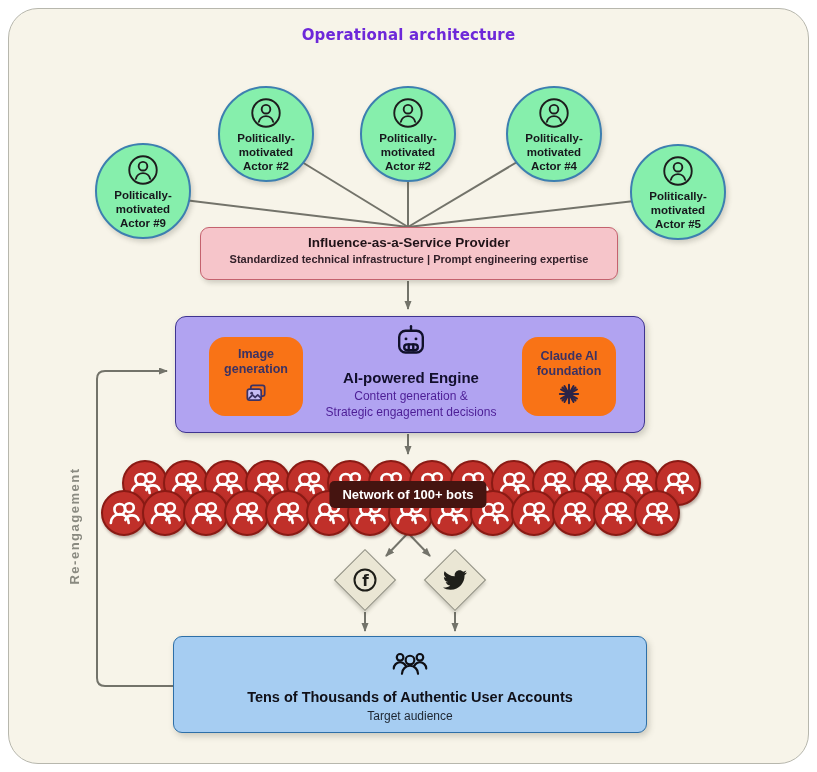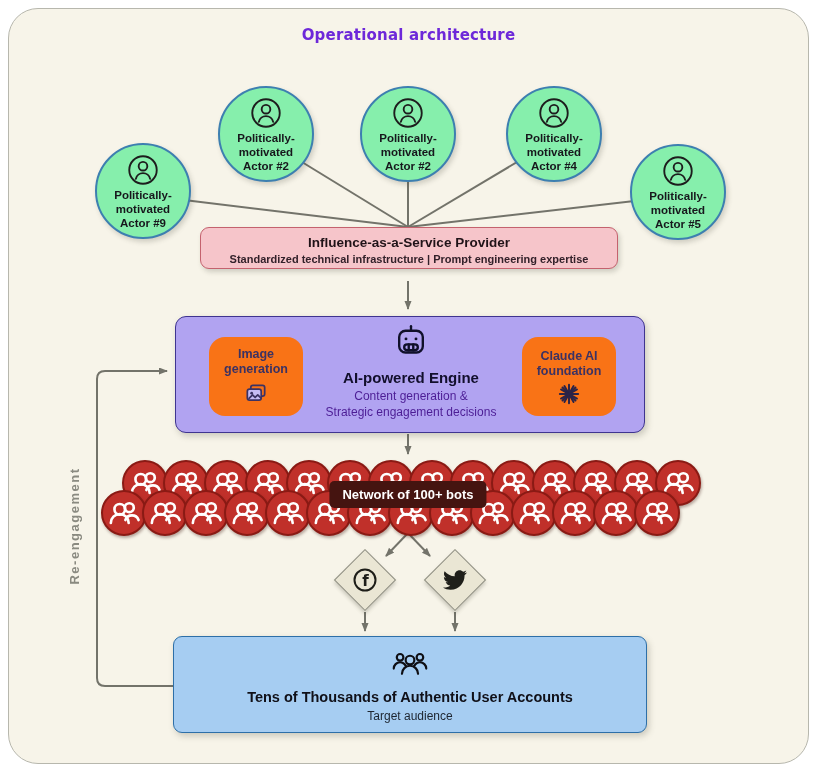--- a/index.html
+++ b/index.html
@@ -12,21 +12,21 @@
 
   
   .actor{position:absolute;width:96px;height:96px;border-radius:50%;background:#86efac;
     border:2px solid #3d7fb0;box-sizing:border-box;display:flex;flex-direction:column;
     align-items:center;box-shadow:2px 3px 5px rgba(70,70,55,.22);}
   .actor .plabel{width:86px;text-align:center;font-size:11.5px;font-weight:700;color:#17171c;
     line-height:1.22;margin-top:2px;}
   .actor svg{margin-top:9px;}
 
   
-  .provider{position:absolute;left:200px;top:227px;width:418px;height:42px;background:#f6c5ca;
+  .provider{position:absolute;left:200px;top:227px;width:418px;height:53px;background:#f6c5ca;
     border:1.5px solid #c4626e;border-radius:9px;box-sizing:border-box;text-align:center;
     box-shadow:2px 3px 5px rgba(70,70,55,.22);}
   .provider .t{font-size:13.5px;font-weight:700;color:#201318;margin-top:7px;}
   .provider .s{font-size:11px;font-weight:600;color:#33212a;margin-top:3px;}
 
   
   .engine{position:absolute;left:175px;top:316px;width:470px;height:117px;background:#b1a3f1;
     border:1.5px solid #3f3490;border-radius:11px;box-sizing:border-box;
     box-shadow:2px 3px 6px rgba(70,70,55,.25);}
   .module{position:absolute;width:94px;height:79px;top:20px;background:#f97316;border-radius:16px;

